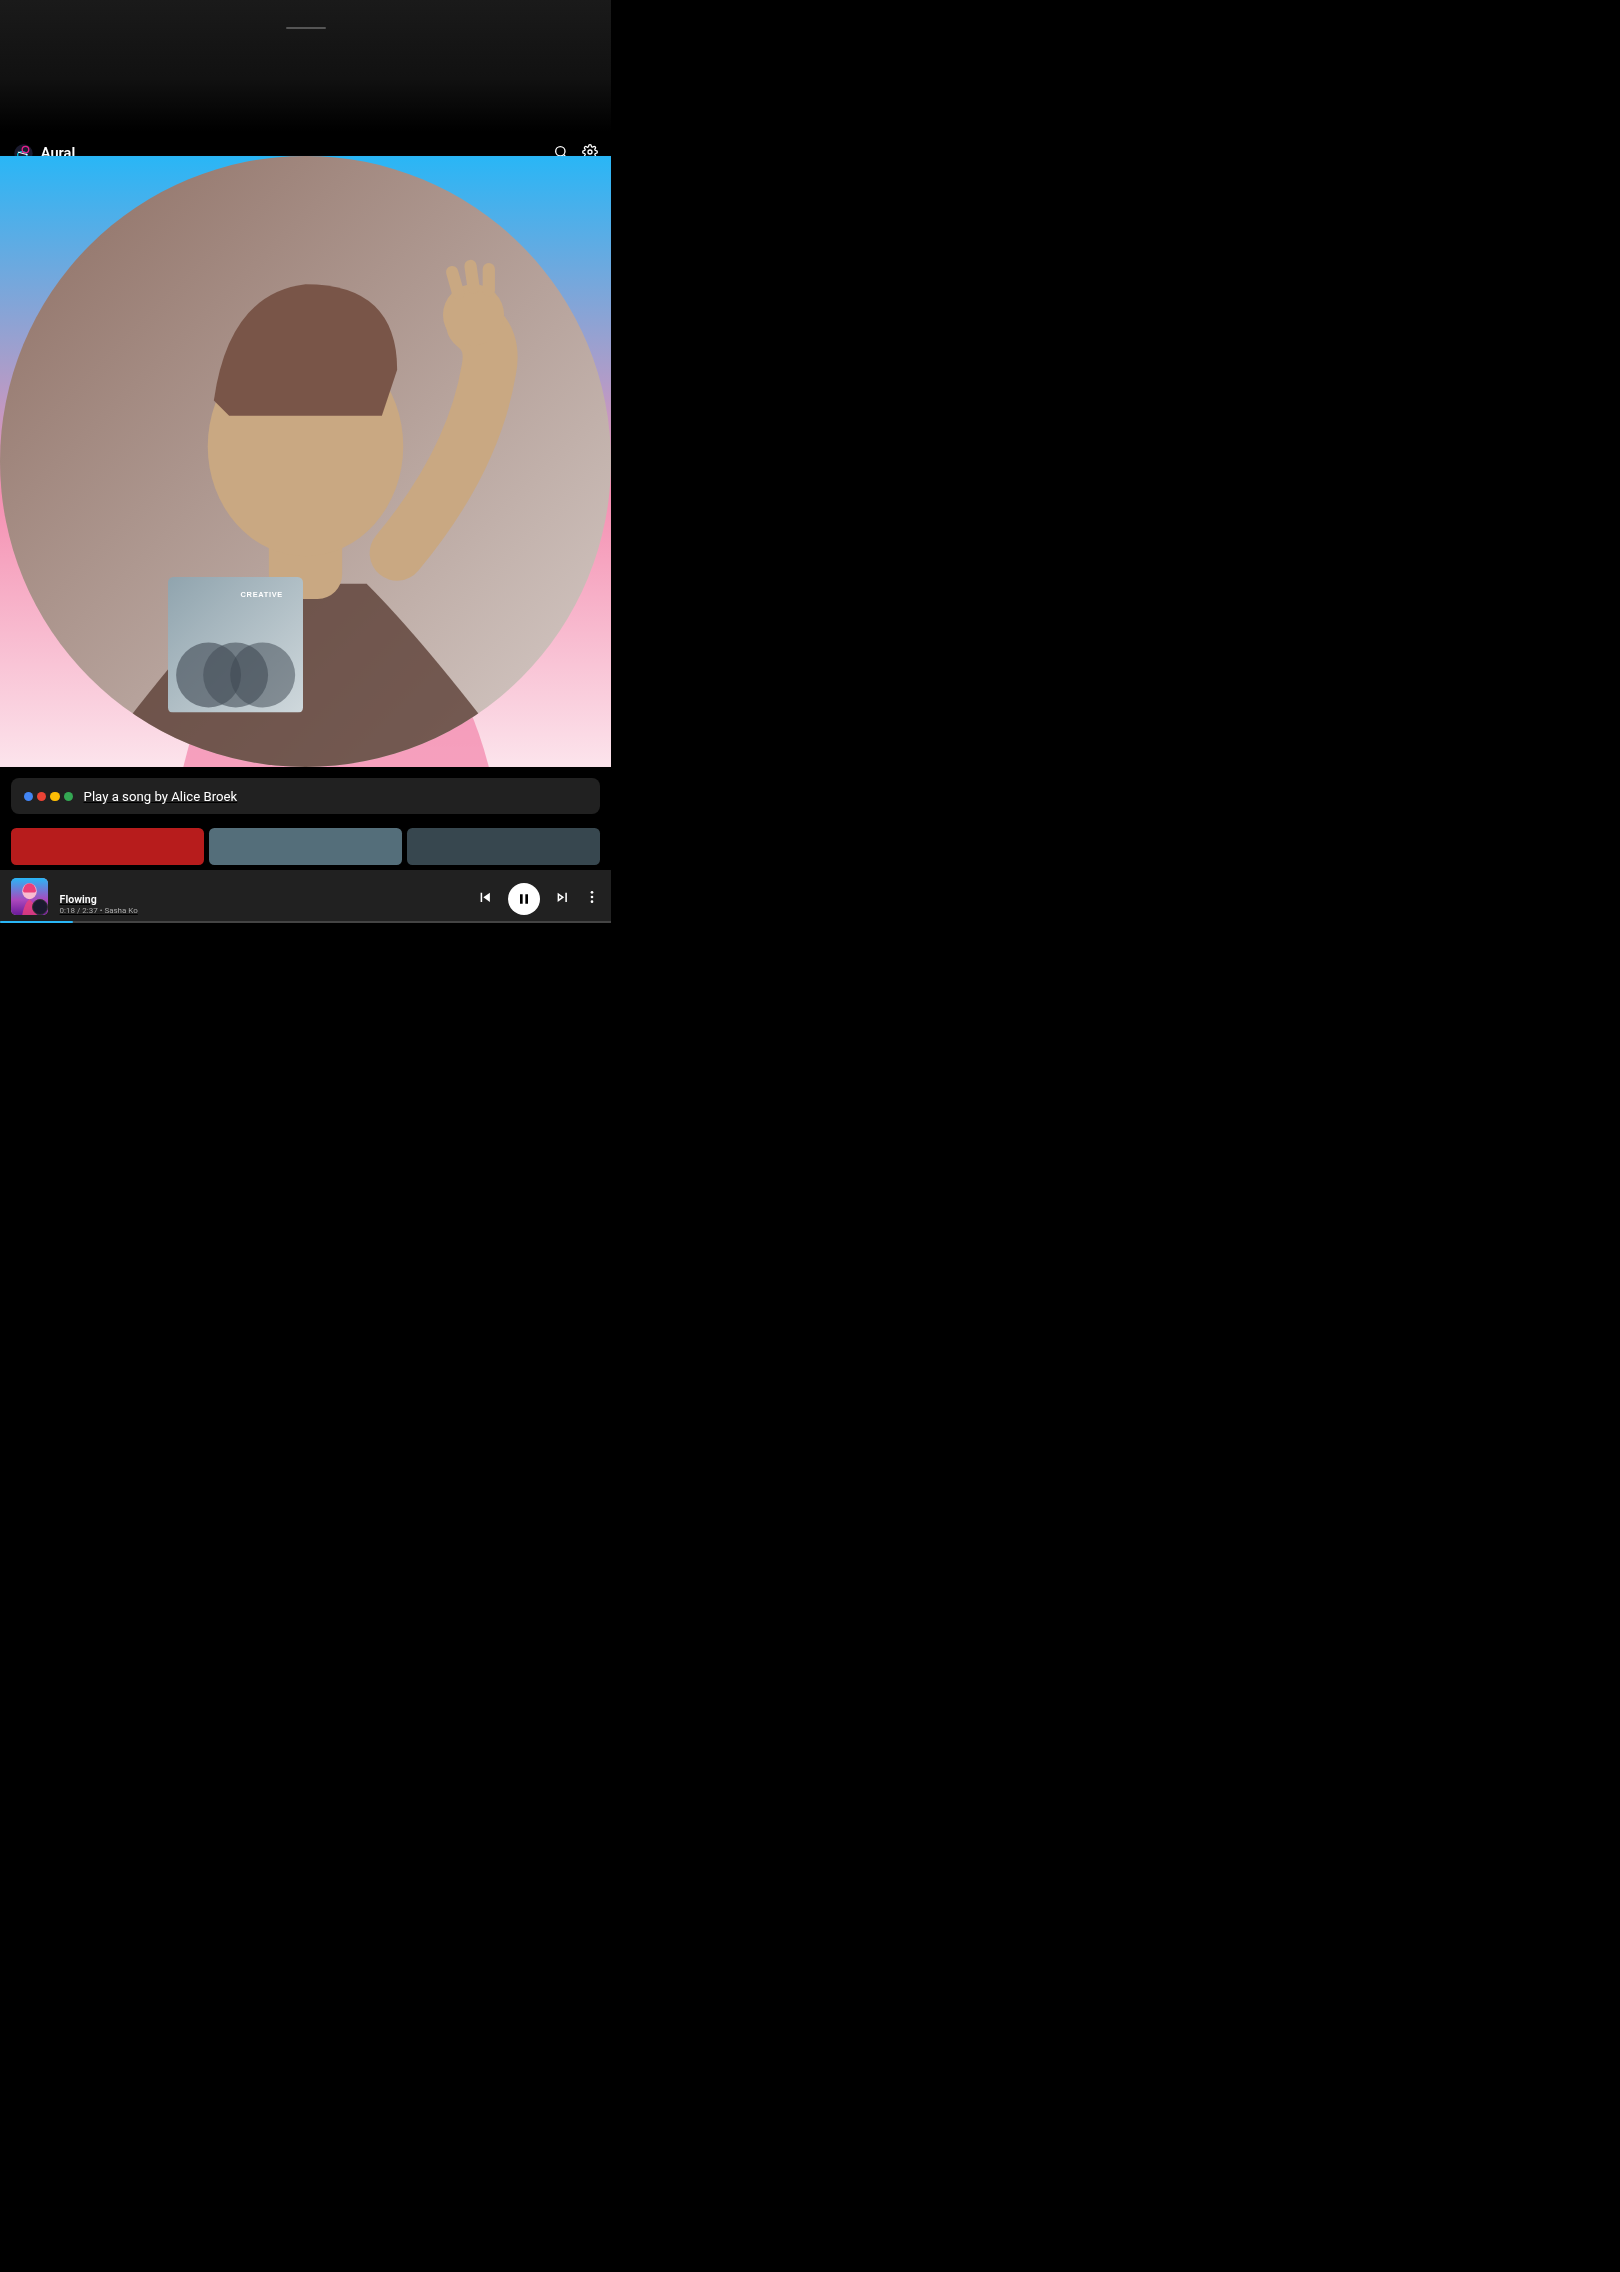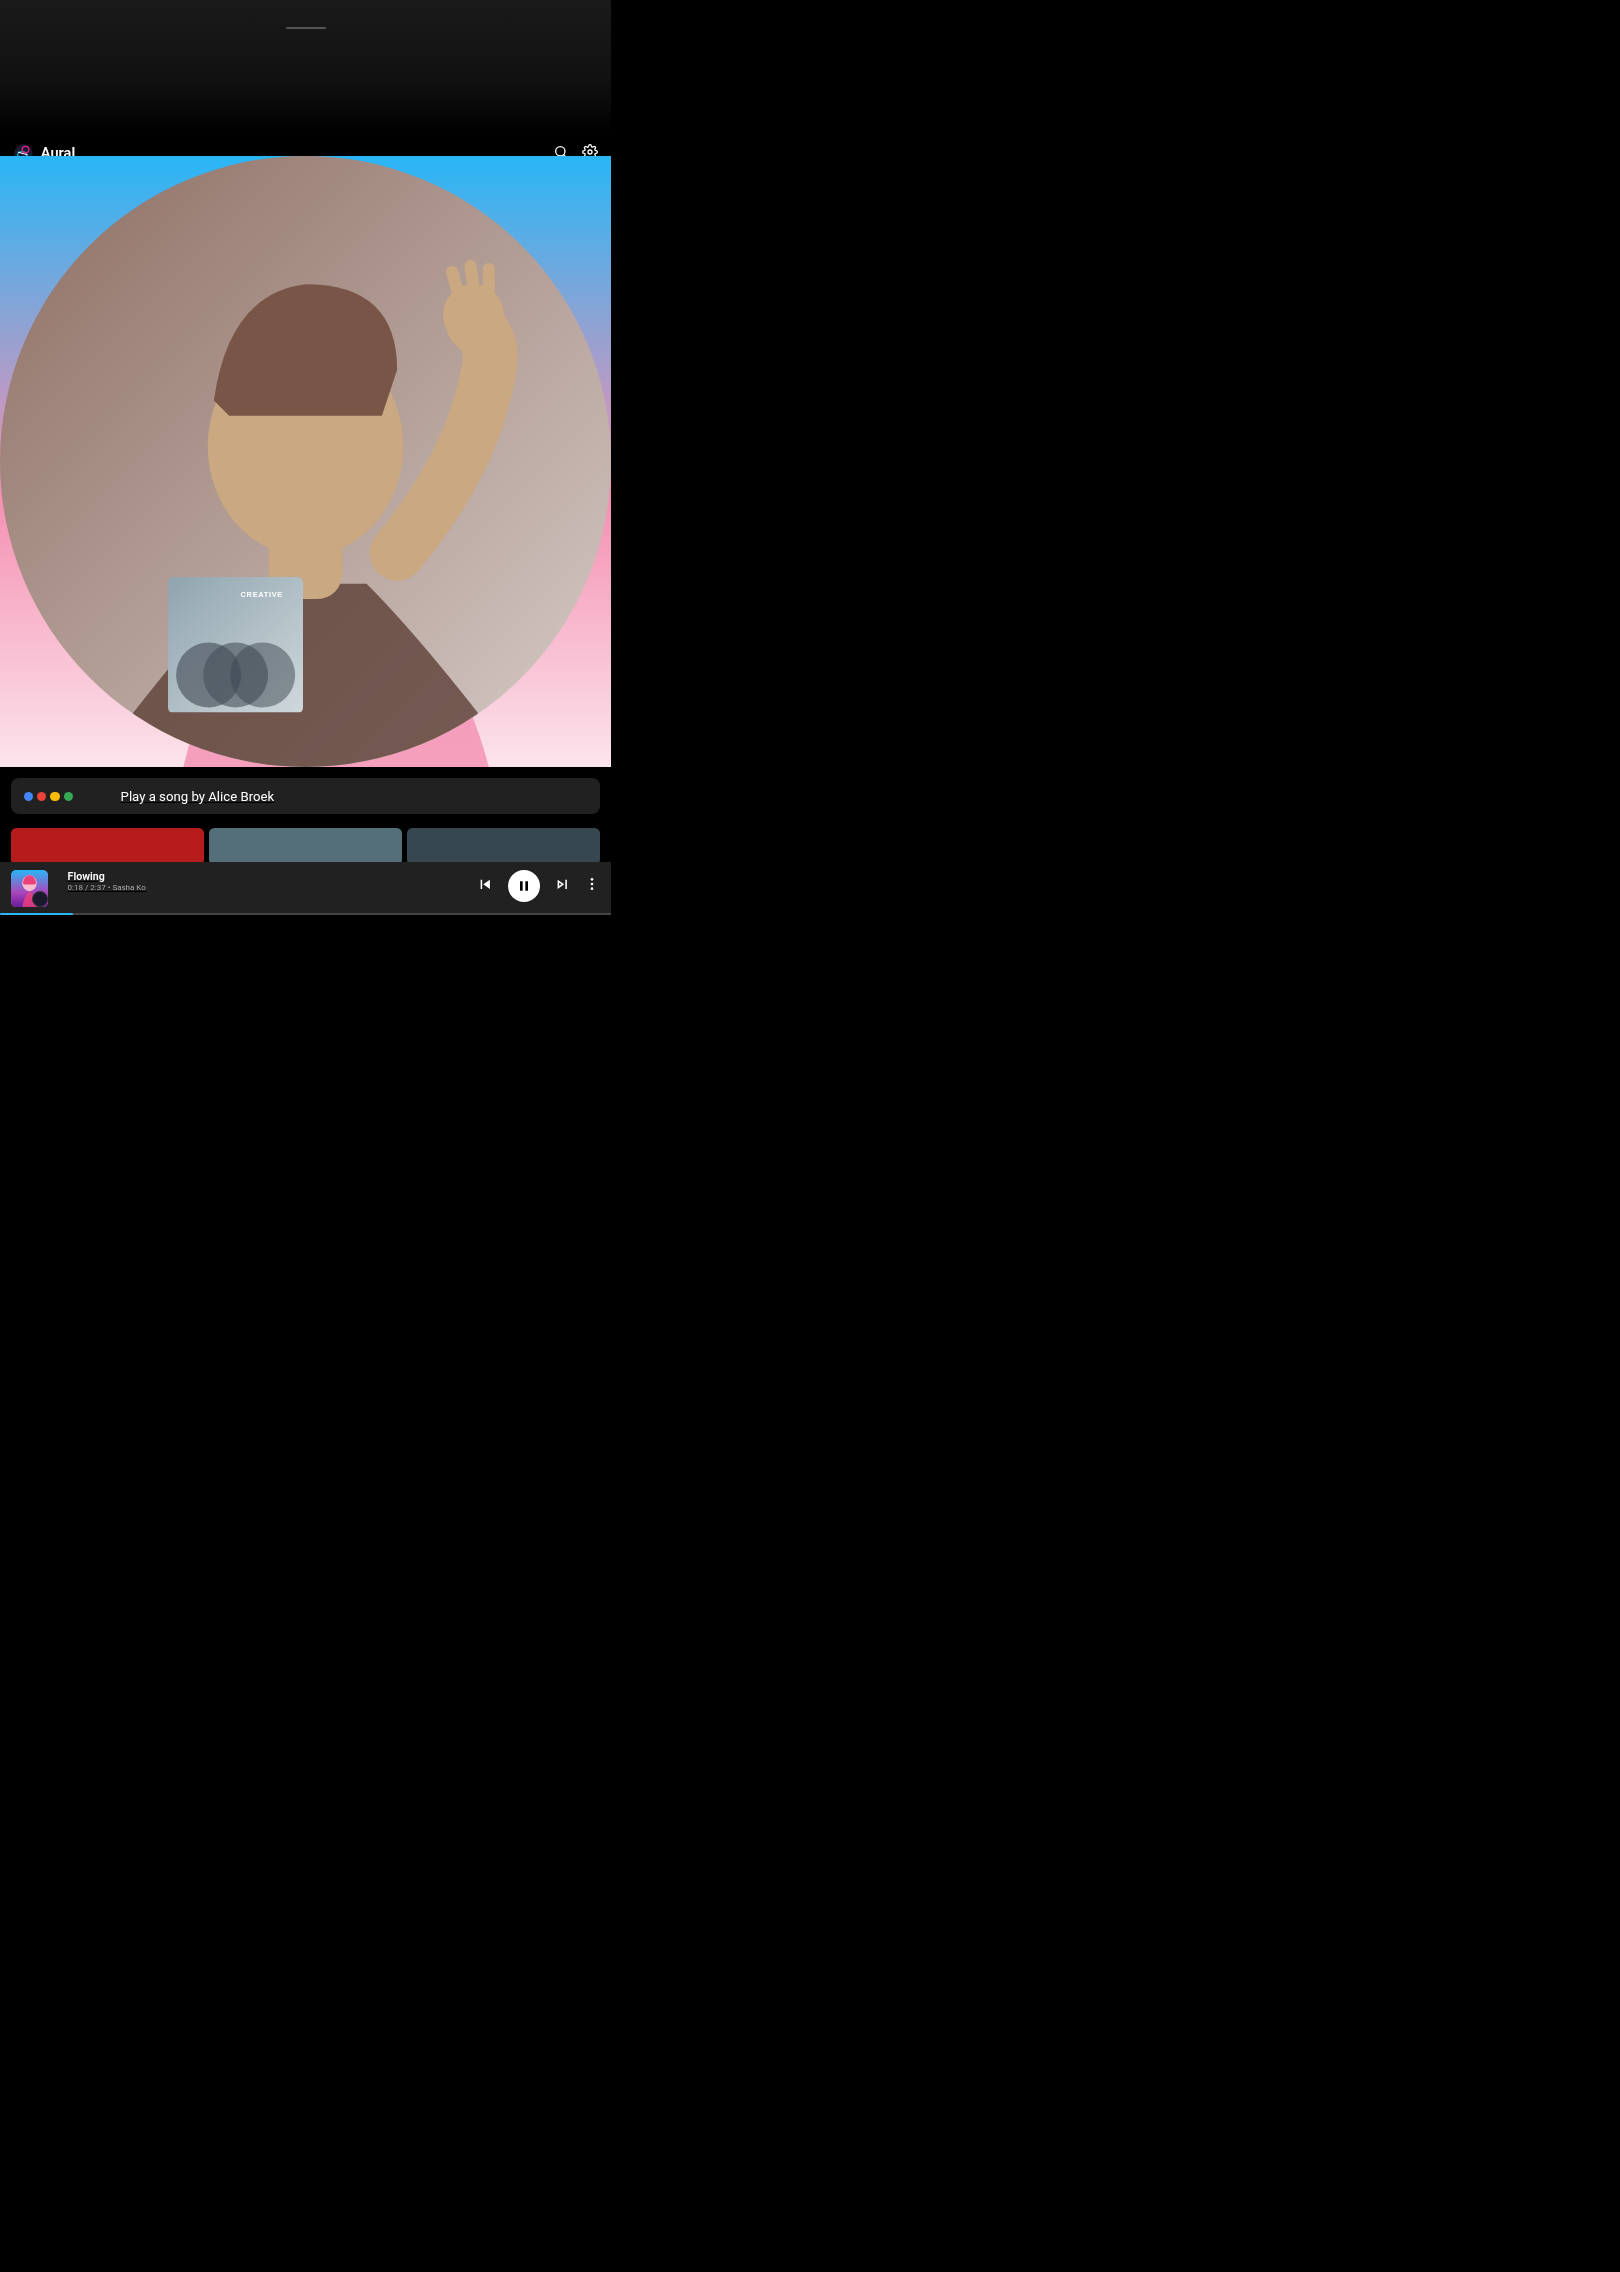--- a/index.html
+++ b/index.html
@@ -217,32 +217,31 @@
     }
     .voice-dot {
       width: 9.3px;
       height: 9.3px;
       border-radius: 50%;
     }
     .voice-text {
       color: #fff;
       font-size: 13.2px;
       font-weight: 400;
-      margin-left: 37px;
     }
 
     
     .now-playing {
       position: sticky;
-      bottom: 8px;
+      bottom: 0;
       background: #212121;
       display: flex;
-      align-items: flex-start;
+      align-items: flex-end;
       padding: 8px 10.6px;
-      gap: 20px;
+      gap: 12px;
       z-index: 100;
     }
     .np-thumb {
       width: 37px;
       height: 37px;
       border-radius: 5.3px;
       flex-shrink: 0;
       overflow: hidden;
       position: relative;
     }

